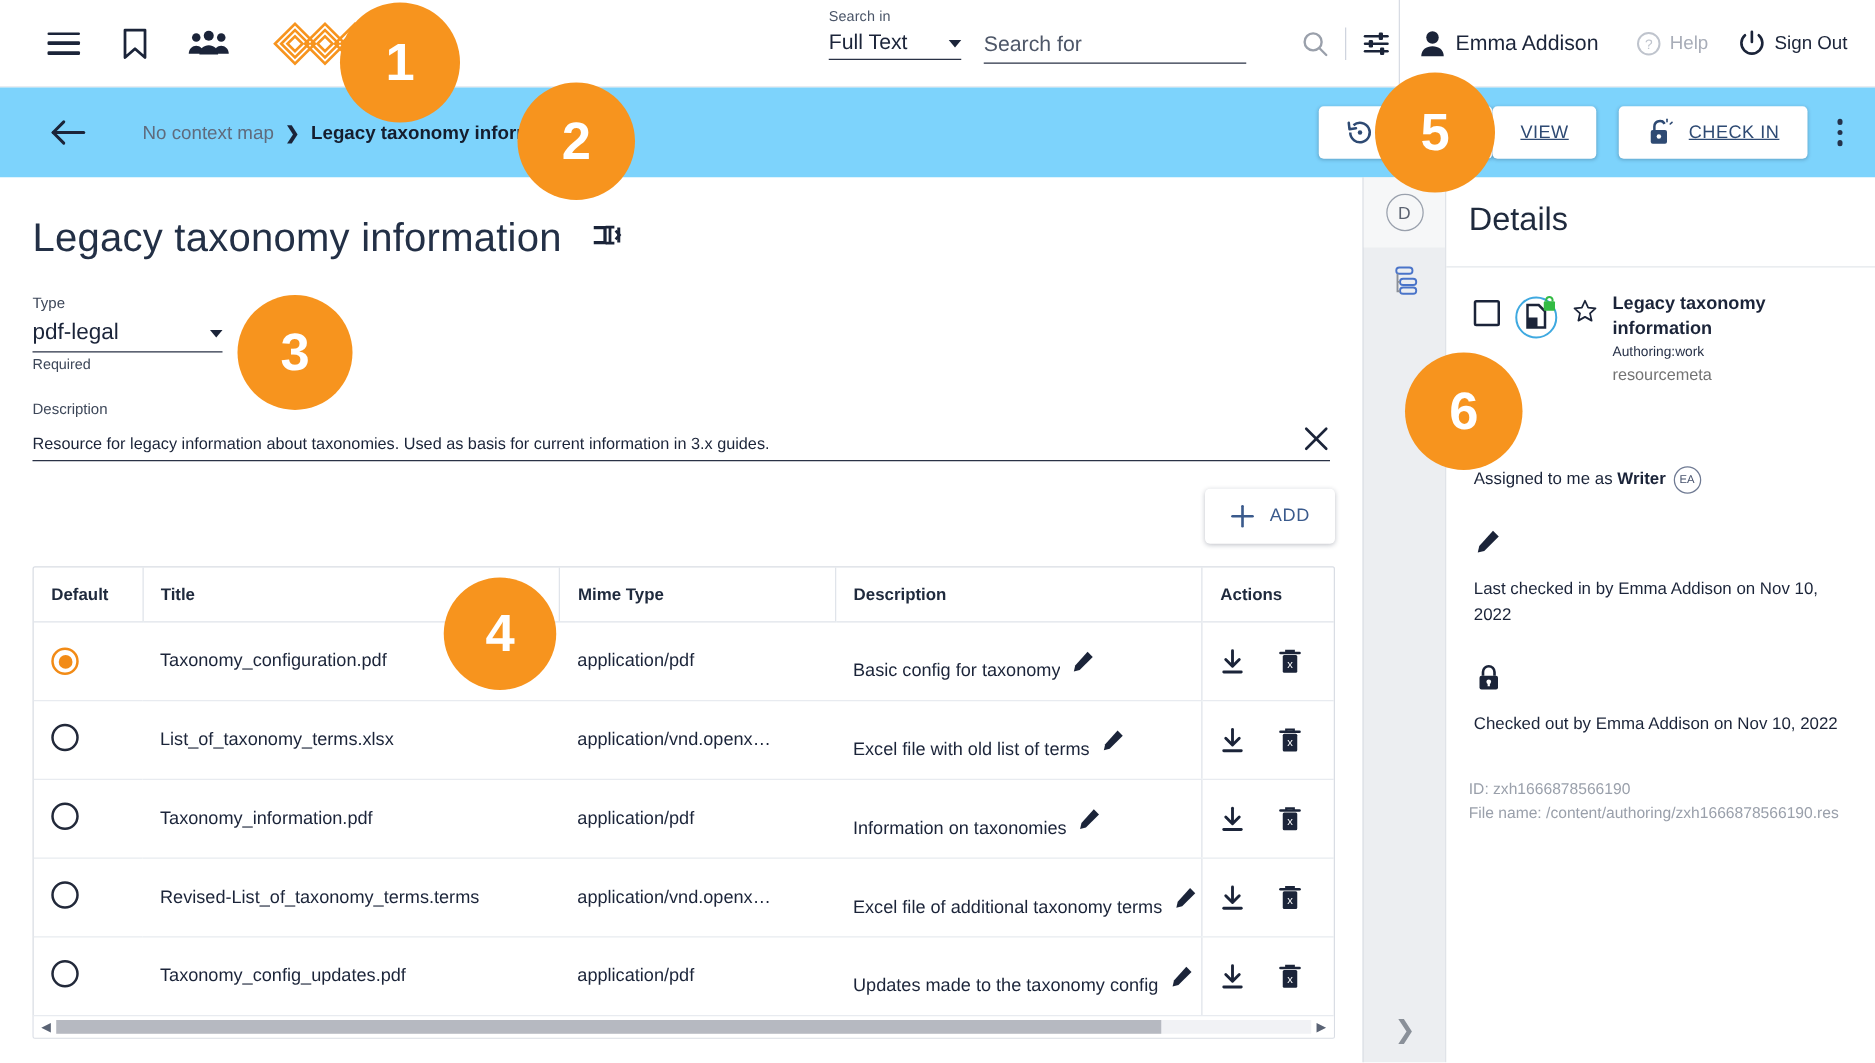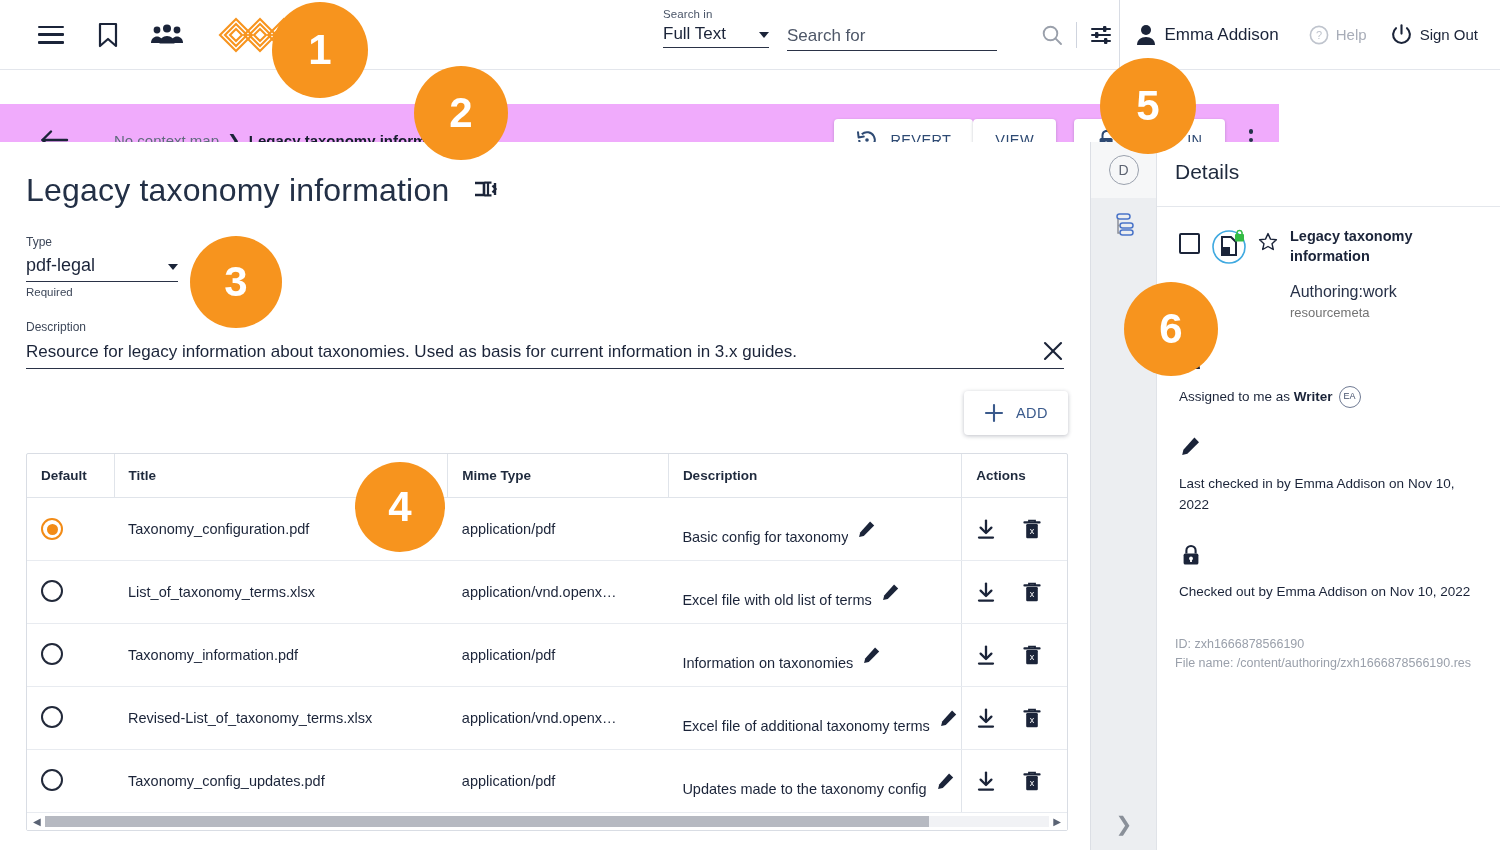--- a/index.html
+++ b/index.html
@@ -47,38 +47,38 @@
 
   .tb-right { position: absolute; right: 0; top: 0; height: 69px; display: flex; align-items: center; }
   .vdiv { width: 1px; height: 26px; background: #cfd4de; margin: 0 12px; }
   .tb-sep { width: 1px; height: 69px; background: #d8dce4; margin-left: 6px; margin-right: 16px; }
   .user-chip { display: flex; align-items: center; gap: 8px; font-size: 17px; color: #1b2439; cursor: pointer; }
   .help-chip { display: flex; align-items: center; gap: 7px; font-size: 15px; color: #a8adb8; cursor: pointer; margin-left: 30px; }
   .signout-chip { display: flex; align-items: center; gap: 8px; font-size: 15px; color: #1b2439; cursor: pointer; margin-left: 24px; margin-right: 22px; }
 
   
   .crumbbar {
-    position: absolute; left: 0; top: 70px; width: 1279px; height: 72px;
-    background: #f0abfc; display: flex; align-items: center; margin-top: 34px;
+    position: absolute; left: 0; top: 70px; width: 1500px; height: 72px;
+    background: #7dd3fc; display: flex; align-items: center;
   }
   .back-arrow { margin-left: 40px; cursor: pointer; display:flex; }
   .crumbs { margin-left: 44px; display: flex; align-items: center; gap: 9px; font-size: 15px; }
   .crumb-muted { color: #5f6b7d; cursor: pointer; }
   .crumb-chev { color: #1b2439; font-weight: bold; font-size: 14px; }
   .crumb-current { color: #151d2e; font-weight: bold; cursor: default; }
 
   .crumb-actions { position: absolute; right: 20px; display: flex; align-items: center; gap: 18px; }
   .wbtn {
     background: #ffffff; border: none; border-radius: 4px;
     height: 42px; padding: 0 22px; display: flex; align-items: center; gap: 12px;
     color: #3a5a8c; font-size: 14.5px; letter-spacing: .4px; cursor: pointer;
     box-shadow: 0 1px 3px rgba(20,30,55,.25);
     font-family: "Liberation Sans", sans-serif;
   }
-  .wbtn .bl { color: #2e4a73; }
+  .wbtn .bl { color: #2e4a73; text-decoration: underline; }
   .kebab { display: flex; flex-direction: column; gap: 4px; cursor: pointer; padding: 6px; }
   .kebab i { width: 4.5px; height: 4.5px; border-radius: 50%; background: #24324a; display: block; }
 
   
   .main {
     position: absolute; left: 0; top: 142px; width: 1090px; height: 708px;
     background: #ffffff; overflow: hidden;
   }
   .page-title-row { display: flex; align-items: center; gap: 24px; margin: 30px 0 0 26px; }
   .page-title { font-size: 32px; font-weight: 400; color: #233046; letter-spacing: .2px; }
@@ -88,21 +88,21 @@
   .fld-sel-row { display: flex; align-items: flex-end; justify-content: space-between;
     border-bottom: 1.6px solid #2a3246; padding-bottom: 5px; margin-top: 6px; cursor: pointer; }
   .fld-sel-val { font-size: 18px; color: #1b2439; }
   .fld-help { font-size: 11.5px; color: #3d4759; margin-top: 4px; }
 
   .field-desc { margin: 22px 26px 0 26px; }
   .desc-row { display: flex; align-items: flex-end; border-bottom: 1.6px solid #2a3246;
     padding-bottom: 6px; margin-top: 6px; }
   .desc-input {
     flex: 1; border: none; outline: none; background: transparent;
-    font-size: 17px; color: #1b2439; font-family: "Liberation Sans", sans-serif; padding: 0;
+    font-size: 13px; color: #1b2439; font-family: "Liberation Sans", sans-serif; padding: 0;
   }
   .clear-x { margin-left: 12px; cursor: pointer; display: flex; }
 
   .add-row { display: flex; justify-content: flex-end; margin: 22px 22px 0 0; }
   .add-btn {
     background: #fff; border: none; border-radius: 4px; height: 44px; padding: 0 20px;
     display: flex; align-items: center; gap: 12px; color: #3a5a8c; font-size: 14.5px;
     letter-spacing: .5px; cursor: pointer; box-shadow: 0 1px 4px rgba(20,30,55,.28);
     font-family: "Liberation Sans", sans-serif;
   }
@@ -151,30 +151,30 @@
   .rail-item.active { background: #f6f7f8; }
   .rail-badge { width: 30px; height: 30px; border-radius: 50%; border: 1.4px solid #9aa1ad;
     display: flex; align-items: center; justify-content: center; font-size: 14px; color: #5c6371; }
   .rail-bottom { position: absolute; left: 0; bottom: 14px; width: 66px; display: flex; justify-content: center; }
   .rail-chev { font-size: 20px; color: #8a9099; cursor: pointer; }
 
   .details {
     position: absolute; left: 1156px; top: 142px; width: 344px; height: 708px;
     background: #ffffff; border-left: 1px solid #e0e3e8;
   }
-  .details-title { font-size: 21px; color: #1f2a3d; padding: 18px 0 0 18px; }
+  .details-title { font-size: 26px; color: #1f2a3d; padding: 18px 0 0 18px; }
   .details-div { height: 1px; background: #e4e7ec; margin-top: 22px; }
 
   .res-head { display: flex; align-items: flex-start; padding: 20px 14px 0 22px; gap: 10px; }
   .chk { width: 21px; height: 21px; border: 2.4px solid #1b2439; border-radius: 2px; flex: 0 0 auto; margin-top: 6px; cursor: pointer; }
   .doc-badge { position: relative; width: 38px; height: 38px; flex: 0 0 auto; margin-top: 0; }
   .star { margin-top: 5px; cursor: pointer; }
   .res-names { margin-left: 2px; }
   .res-name { font-size: 14.5px; font-weight: bold; color: #1b2439; line-height: 1.35; max-width: 175px; }
-  .res-sub { font-size: 16px; color: #273148; margin-top: 17px; }
+  .res-sub { font-size: 11px; color: #273148; margin-top: 3px; }
   .res-sub2 { font-size: 13px; color: #737373; margin-top: 4px; }
 
   .meta-list { padding: 26px 18px 0 22px; }
   .meta-row { display: flex; align-items: flex-start; gap: 16px; margin-bottom: 26px; flex-direction: column; }
   .meta-ico { width: 24px; flex: 0 0 24px; display: flex; justify-content: center; padding-top: 2px; }
   .meta-txt { font-size: 13.5px; color: #1b2439; line-height: 1.55; }
   .meta-txt b { font-weight: bold; }
   .ea-badge { display: inline-flex; align-items: center; justify-content: center;
     width: 22px; height: 22px; border-radius: 50%; border: 1.2px solid #6f7a93;
     font-size: 9px; color: #44506b; vertical-align: middle; margin-left: 6px; }
@@ -516,21 +516,21 @@
                       <path d="M7 4.4V2.6h6v1.8" fill="none" stroke="#1b2439" stroke-width="1.8"></path>
                       <rect x="4.2" y="6" width="11.6" height="14.2" rx="1.2" fill="#1b2439"></rect>
                       <text x="10" y="16" text-anchor="middle" font-size="9" fill="#ffffff" font-family="Liberation Sans, sans-serif">x</text>
                     </svg>
                   </span>
                 </div>
               </td>
             </tr>
             <tr>
               <td><span class="radio-off"></span></td>
-              <td>Revised-List_of_taxonomy_terms.xlsx</td>
+              <td>Revised-List_of_taxonomy_terms.terms</td>
               <td>application/vnd.openx…</td>
               <td>
                 <div class="cell-desc-inner">
                   <span class="cell-desc-text">Excel file of additional taxonomy terms</span>
                   <span class="ico-btn">
                     <svg width="18" height="18" viewBox="0 0 20 20">
                       <path d="M13.4 1.6 L18 6.2 L6.4 17.8 L1.2 19 L2.4 13.8 Z" fill="#1b2439"></path>
                     </svg>
                   </span>
                 </div>

